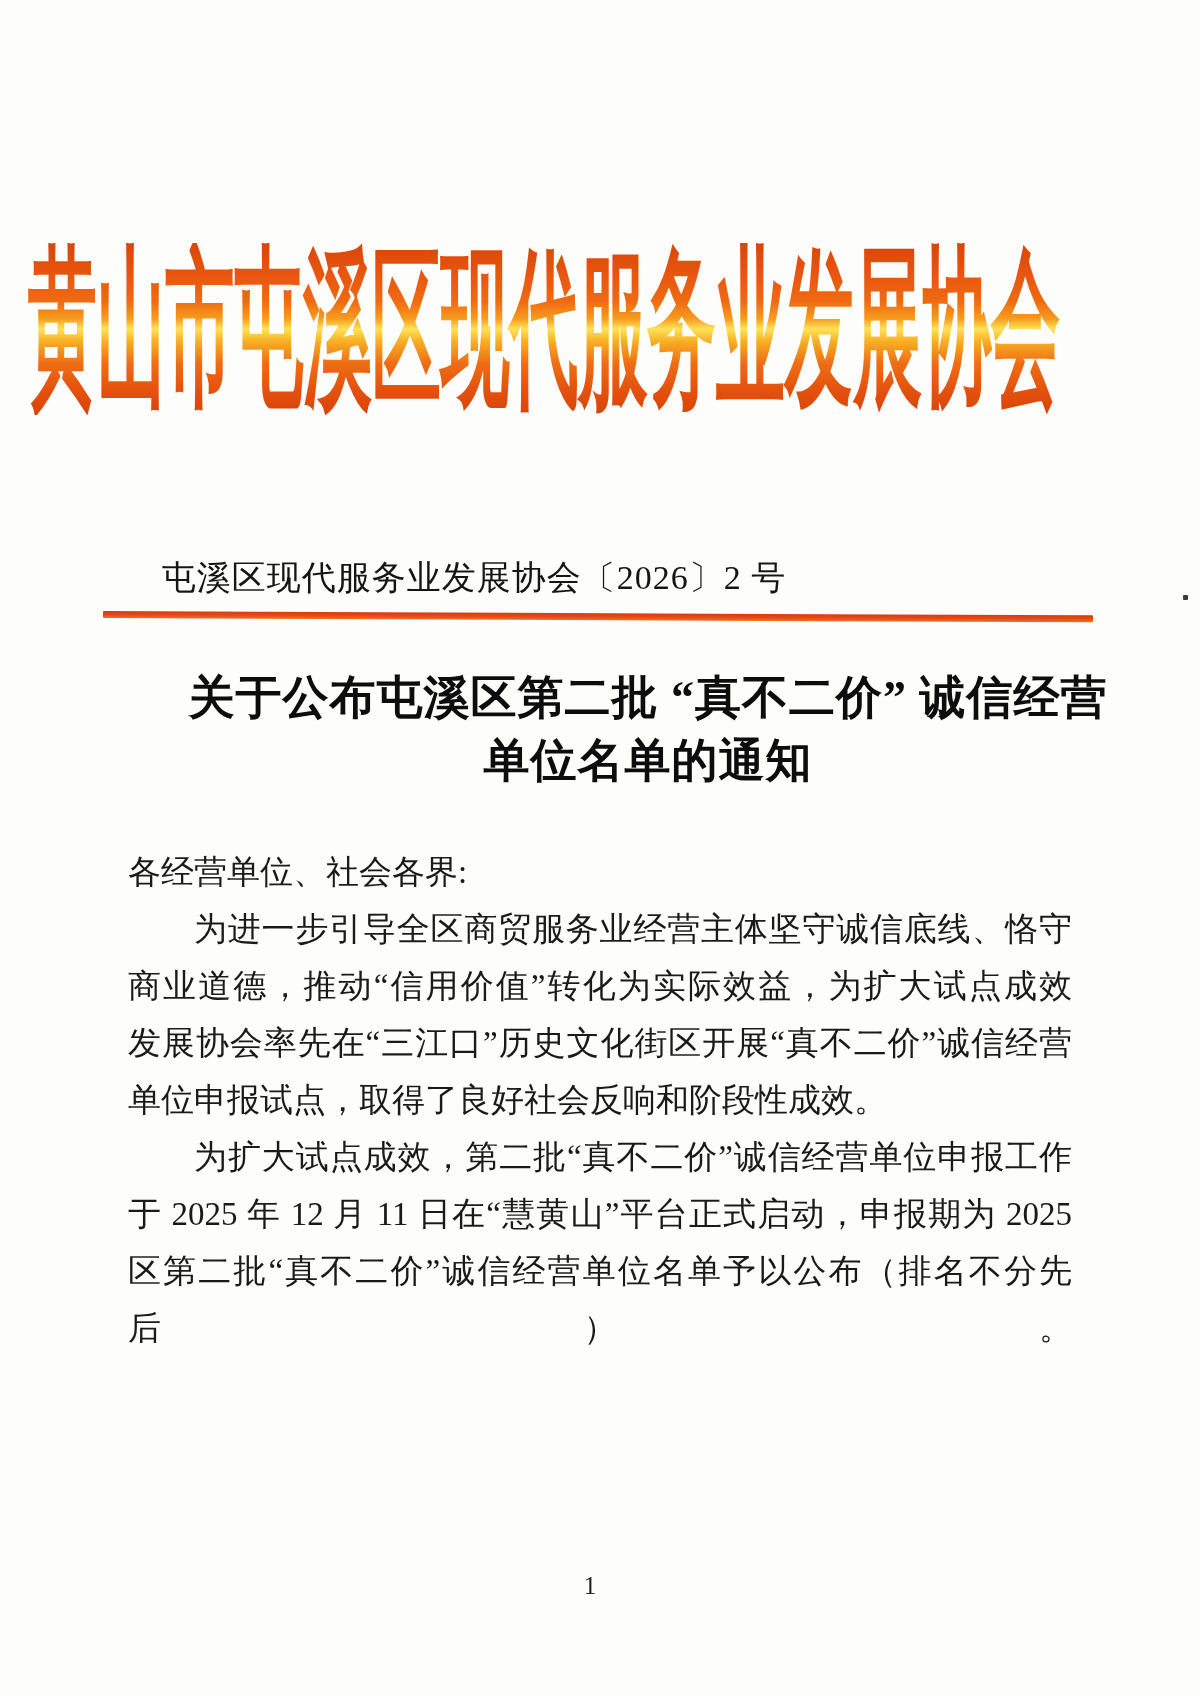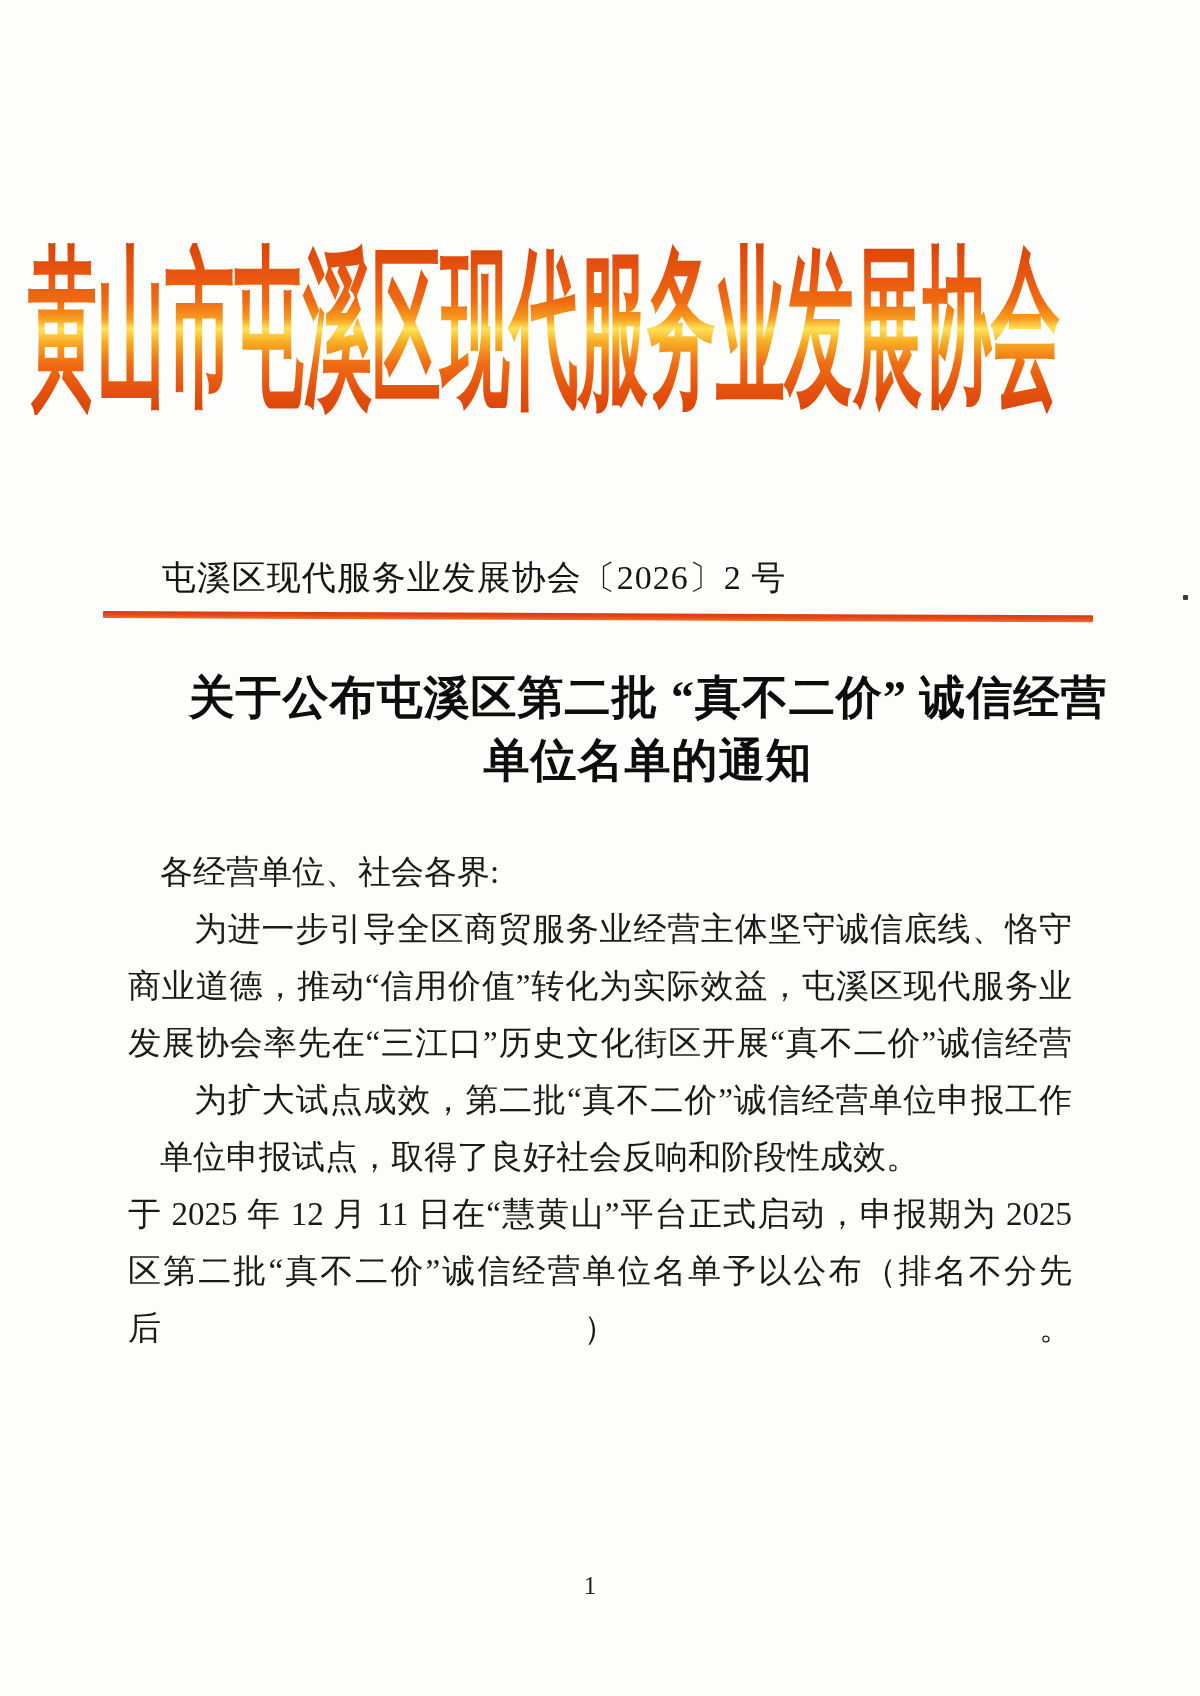--- a/index.html
+++ b/index.html
@@ -107,21 +107,20 @@
     line-height: 57px;
     text-align: justify;
     text-align-last: justify;
     text-justify: inter-character;
     white-space: normal;
     overflow: visible;
   }
   .body-line.no-just {
     text-align: left;
     text-align-last: left;
-    margin-left: 32px;
   }
   .body-line.indent {
     padding-left: 66px;
   }
   
   .page-number {
     position: absolute;
     top: 1572px;
     left: 0;
     width: 1180px;
@@ -154,24 +153,24 @@
   <div class="red-rule"></div>
 
   <div class="doc-title">
     <div>关于公布屯溪区第二批 “真不二价” 诚信经营</div>
     <div>单位名单的通知</div>
   </div>
 
   <div class="body-text">
       <div class="body-line no-just">各经营单位、社会各界:</div>
       <div class="body-line indent">为进一步引导全区商贸服务业经营主体坚守诚信底线、恪守</div>
-      <div class="body-line">商业道德，推动“信用价值”转化为实际效益，屯溪区现代服务业</div>
+      <div class="body-line">商业道德，推动“信用价值”转化为实际效益，为扩大试点成效</div>
       <div class="body-line">发展协会率先在“三江口”历史文化街区开展“真不二价”诚信经营</div>
+      <div class="body-line no-just">单位申报试点，取得了良好社会反响和阶段性成效。</div>
       <div class="body-line indent">为扩大试点成效，第二批“真不二价”诚信经营单位申报工作</div>
-      <div class="body-line no-just">单位申报试点，取得了良好社会反响和阶段性成效。</div>
       <div class="body-line">于 2025 年 12 月 11 日在“慧黄山”平台正式启动，申报期为 2025</div>
       <div class="body-line">区第二批“真不二价”诚信经营单位名单予以公布（排名不分先后）。</div>
     </div>
 
   <div class="page-number">1</div>
 
   <div class="speck"></div>
 
 </div>
 

